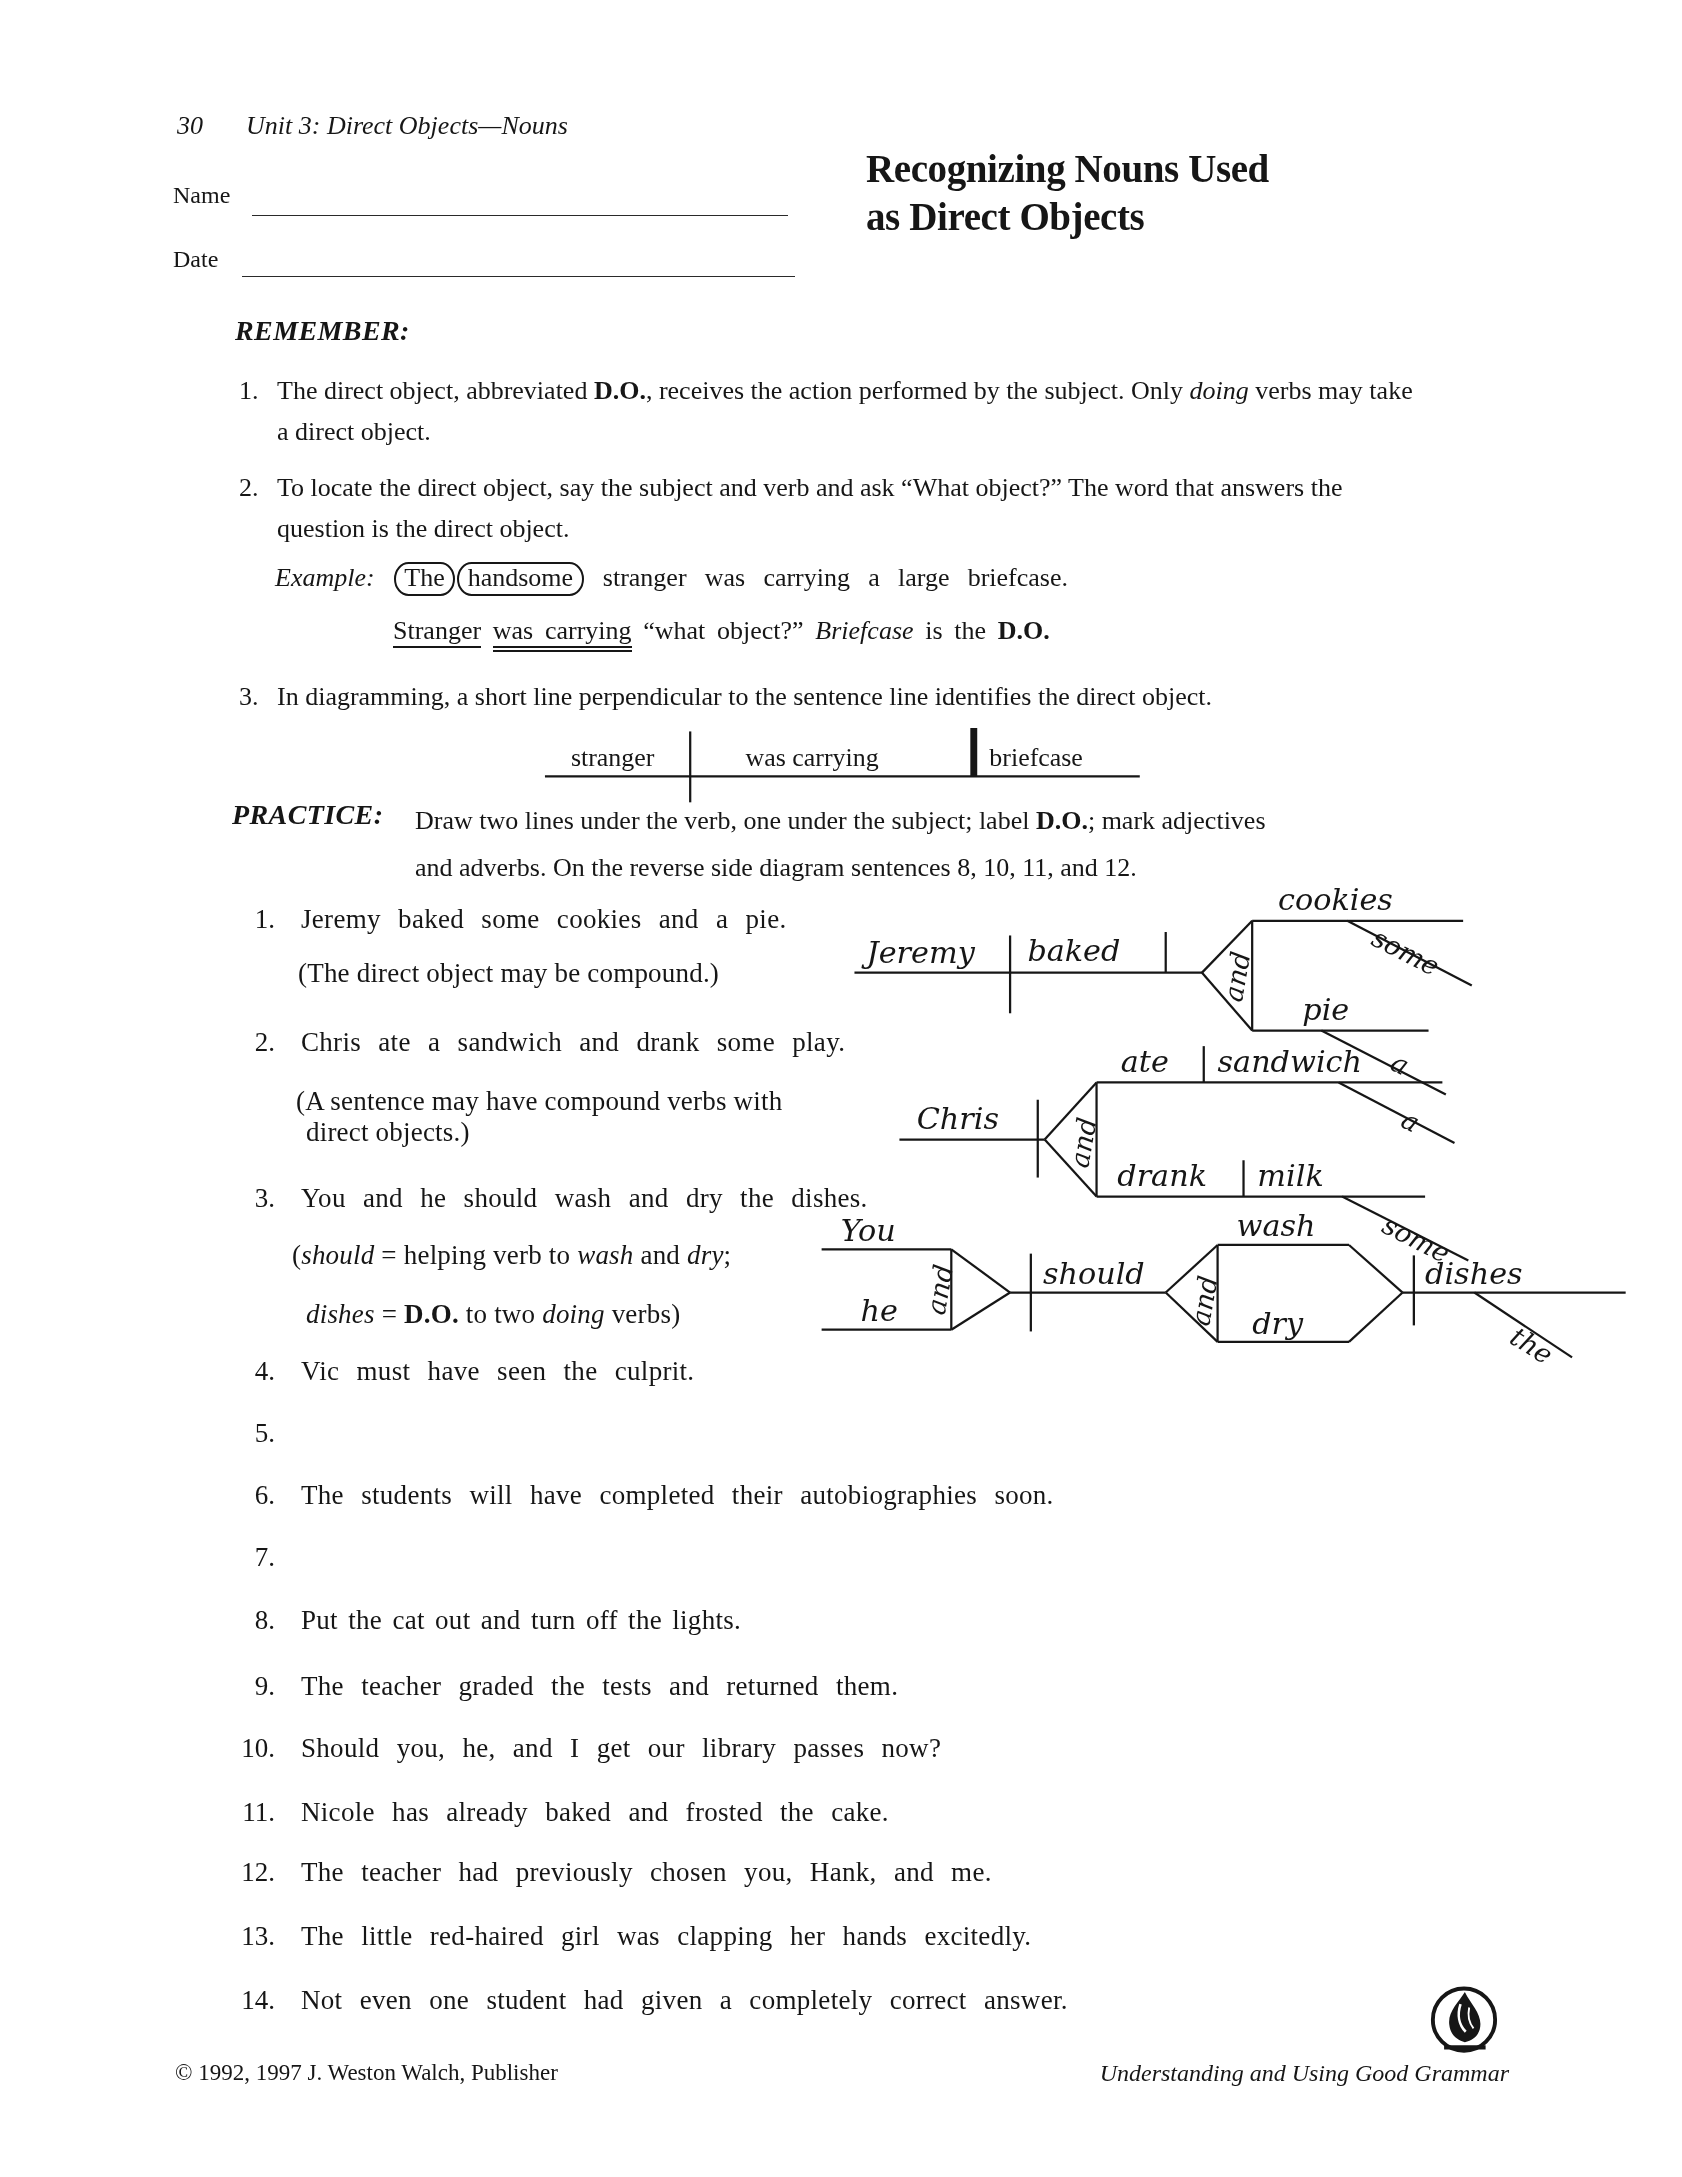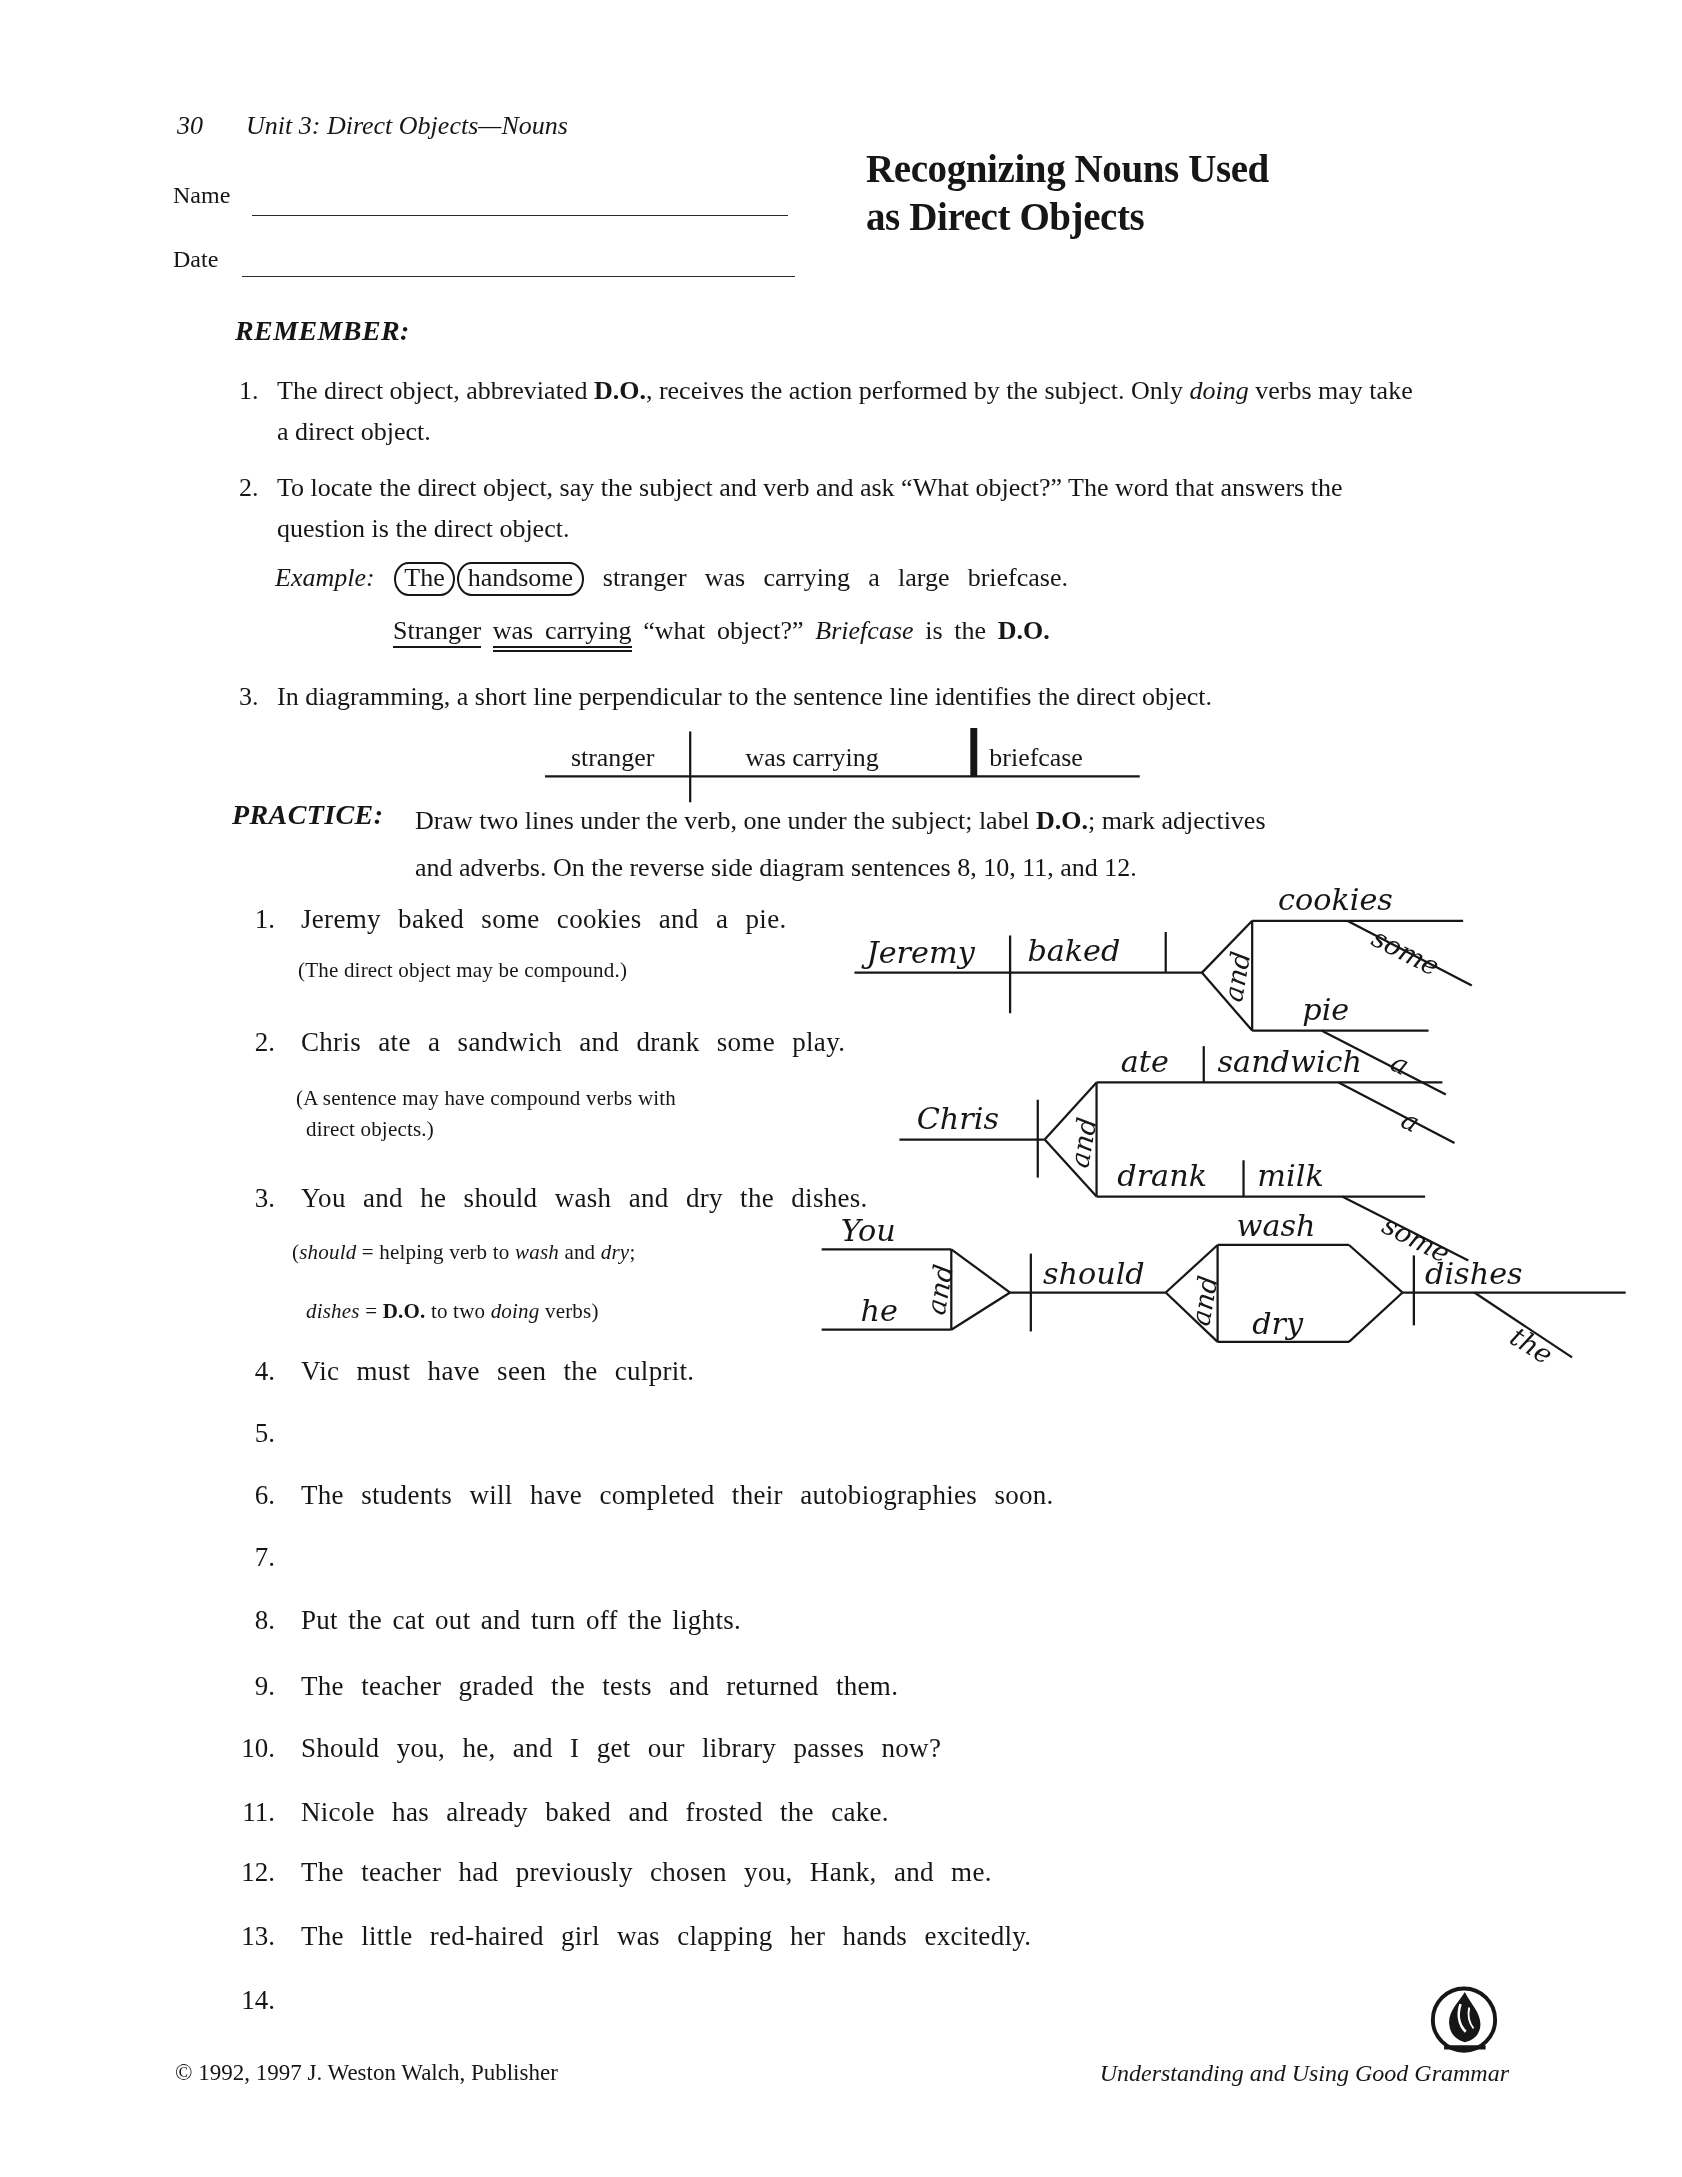--- a/index.html
+++ b/index.html
@@ -28,21 +28,21 @@
   .rtext{margin-left:7px;width:1141px;}
 
   .ex-line{left:275px;font-size:26px;word-spacing:0.45em;}
   .oval{display:inline-block;border:2.6px solid #161616;border-radius:24px/28px;padding:0 8.6px 2.6px 8.6px;margin:0 0.9px;line-height:1.05;}
 
   .instr{font-size:26px;line-height:40px;}
 
   .pitem{display:flex;left:173px;font-size:27px;}
   .pnum{width:102px;flex:0 0 102px;text-align:right;}
   .ptext{margin-left:26px;word-spacing:0.38em;letter-spacing:0.3px;white-space:nowrap;}
-  .pnote{font-size:21px;letter-spacing:0.2px;}
+  .pnote{font-size:27px;letter-spacing:0.2px;}
 
   .footer-left{left:175px;top:2060px;font-size:23px;}
   .footer-right{right:174px;top:2060px;font-size:24px;font-style:italic;}
 
   svg.overlay{position:absolute;left:0;top:0;pointer-events:none;}
   svg .dline{stroke:#161616;stroke-width:2.6;fill:none;}
   svg .dthick{stroke:#161616;stroke-width:8;fill:none;}
   svg text{fill:#161616;}
   svg .ptxt{font-family:"Liberation Serif",serif;font-size:30px;}
   svg .hw{font-family:"DejaVu Serif",serif;font-style:italic;font-size:35px;}
@@ -147,20 +147,21 @@
 <div class="abs pitem" style="top:1857px;">
   <span class="pnum">12.</span>
   <span class="ptext">The teacher had previously chosen you, Hank, and me.</span>
 </div>
 <div class="abs pitem" style="top:1921px;">
   <span class="pnum">13.</span>
   <span class="ptext">The little red-haired girl was clapping her hands excitedly.</span>
 </div>
 <div class="abs pitem" style="top:1985px;">
   <span class="pnum">14.</span>
+  <span class="ptext">Not even one student had given a completely correct answer.</span>
 </div>
 
 <div class="abs footer-left">© 1992, 1997 J. Weston Walch, Publisher</div>
 <div class="abs footer-right">Understanding and Using Good Grammar</div>
 
 <svg class="overlay" width="1683" height="2177" viewBox="0 0 1946 2518">
 
   <g>
     <line class="dline" x1="630" y1="898" x2="1318" y2="898"></line>
     <line class="dline" x1="798" y1="846" x2="798" y2="928"></line>

